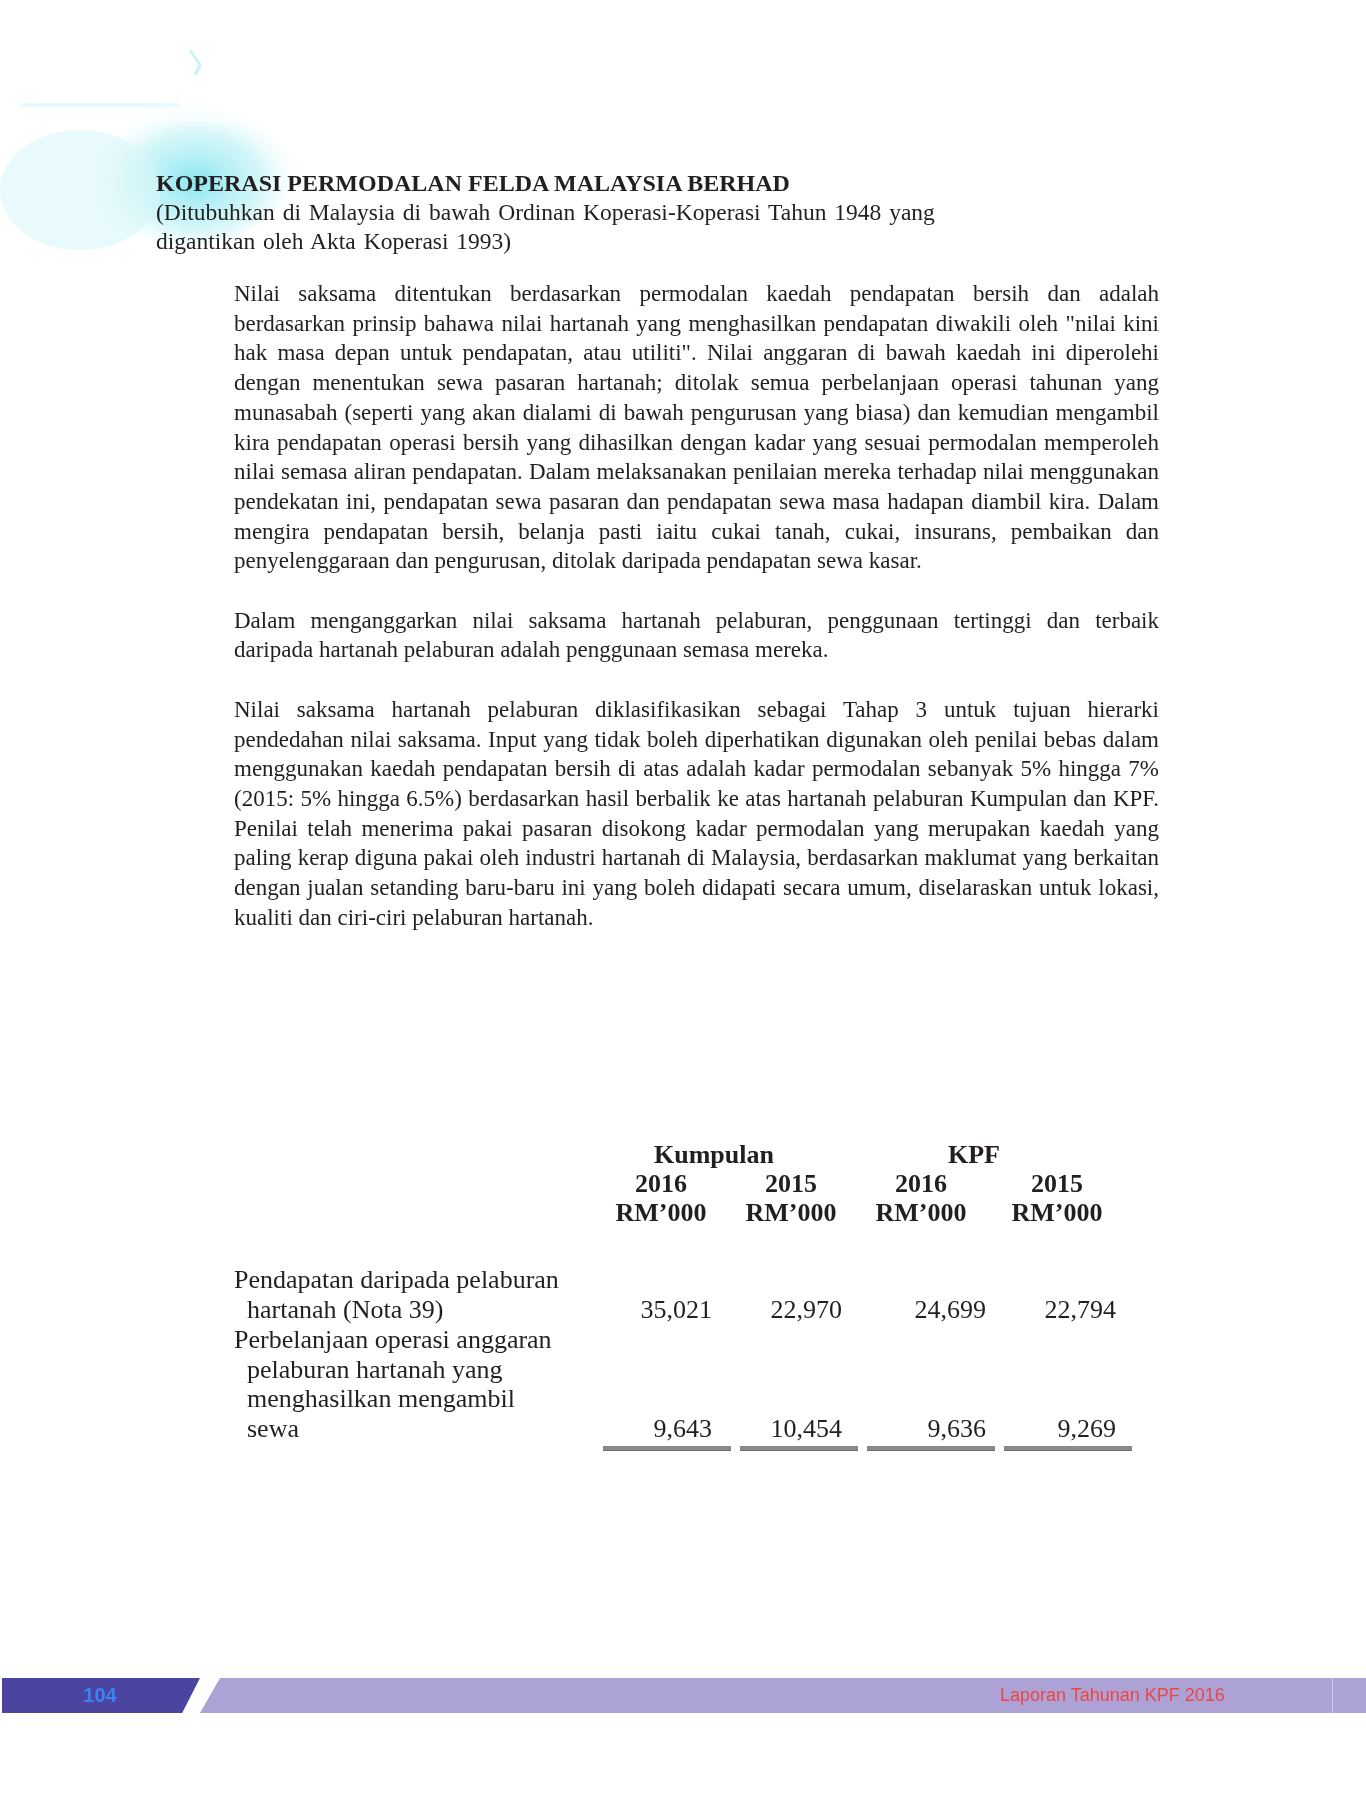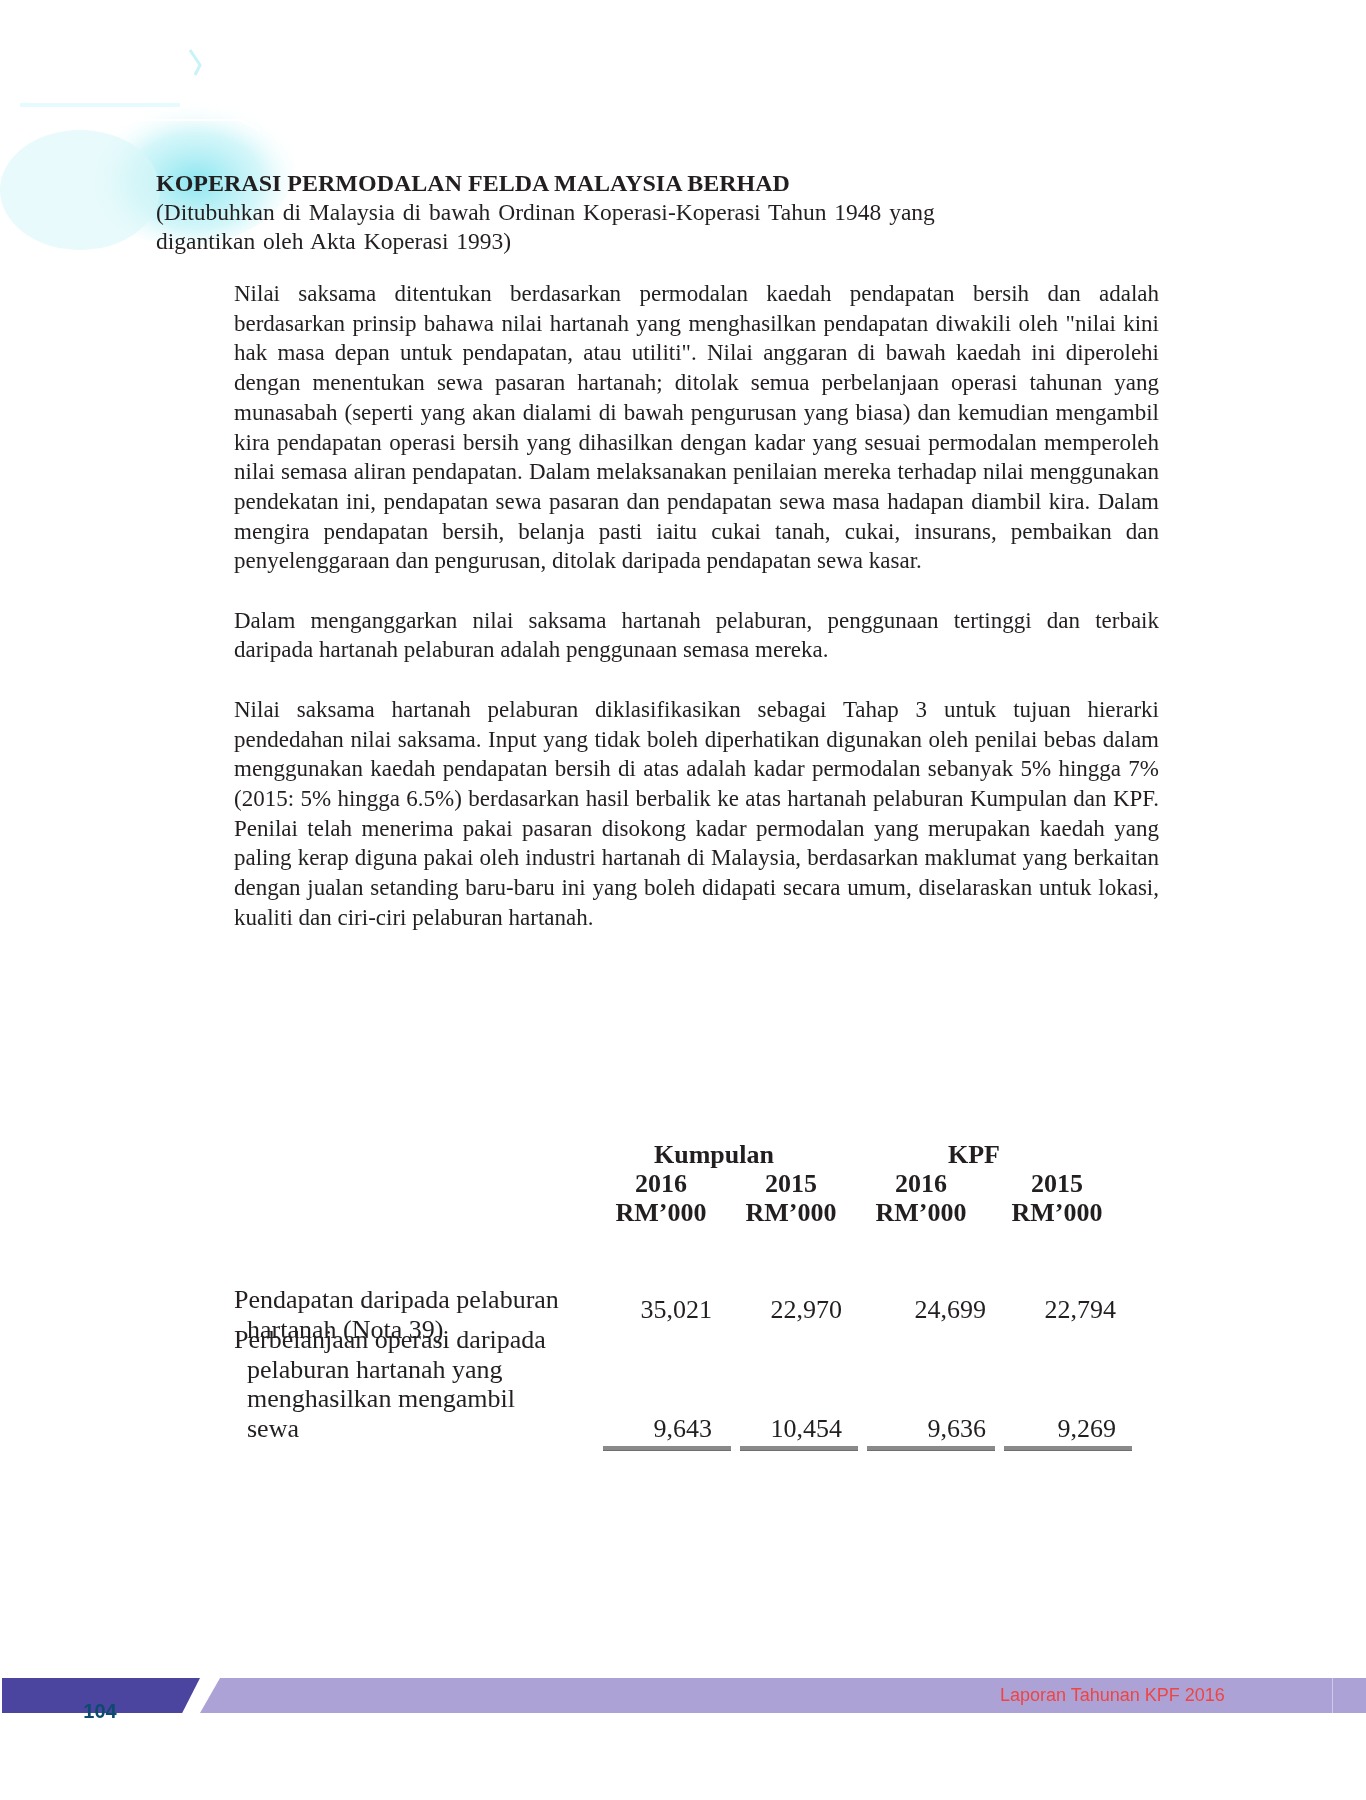--- a/index.html
+++ b/index.html
@@ -118,28 +118,28 @@
     clip-path: polygon(20px 0, 100% 0, 100% 100%, 0 100%);
   }
   .footer .divider {
     position: absolute;
     left: 1332px; top: 0;
     width: 1px; height: 35px;
     background: #cfc8ea;
   }
   .footer .page-num {
     position: absolute;
-    left: 60px; top: 16px;
+    left: 60px; top: 0;
     width: 80px;
     text-align: center;
     font-family: "Liberation Sans", "DejaVu Sans", sans-serif;
     font-weight: bold;
     font-size: 20px;
     line-height: 35px;
-    color: #0c4a6e;
+    color: #3b82f6;
   }
   .footer .report-title {
     position: absolute;
     left: 1000px; top: 0;
     width: 300px;
     text-align: left;
     font-family: "Liberation Sans", "DejaVu Sans", sans-serif;
     font-size: 18px;
     line-height: 35px;
     color: #ef4444;
@@ -190,31 +190,31 @@
   </div>
   <div class="hdr col-hdr col-3">
     <span>2016</span>
     <span class="unit">RM’000</span>
   </div>
   <div class="hdr col-hdr col-4">
     <span>2015</span>
     <span class="unit">RM’000</span>
   </div>
 
-  <div class="row-label" style="top:125px;margin-top:20px;">
+  <div class="row-label" style="top:125px;">
     <span>Pendapatan daripada pelaburan</span>
     <span class="indent">hartanah (Nota 39)</span>
   </div>
   <div class="num n1" style="top:155px;">35,021</div>
   <div class="num n2" style="top:155px;">22,970</div>
   <div class="num n3" style="top:155px;">24,699</div>
   <div class="num n4" style="top:155px;">22,794</div>
 
   <div class="row-label" style="top:185px;">
-    <span>Perbelanjaan operasi daripada</span>
+    <span>Perbelanjaan operasi anggaran</span>
     <span class="indent">pelaburan hartanah yang</span>
     <span class="indent">menghasilkan mengambil</span>
     <span class="indent">sewa</span>
   </div>
   <div class="num n1" style="top:274px;">9,643</div>
   <div class="num n2" style="top:274px;">10,454</div>
   <div class="num n3" style="top:274px;">9,636</div>
   <div class="num n4" style="top:274px;">9,269</div>
 
   <div class="dbl-underline" style="left:369px; width:128px; top:306px;"></div>

